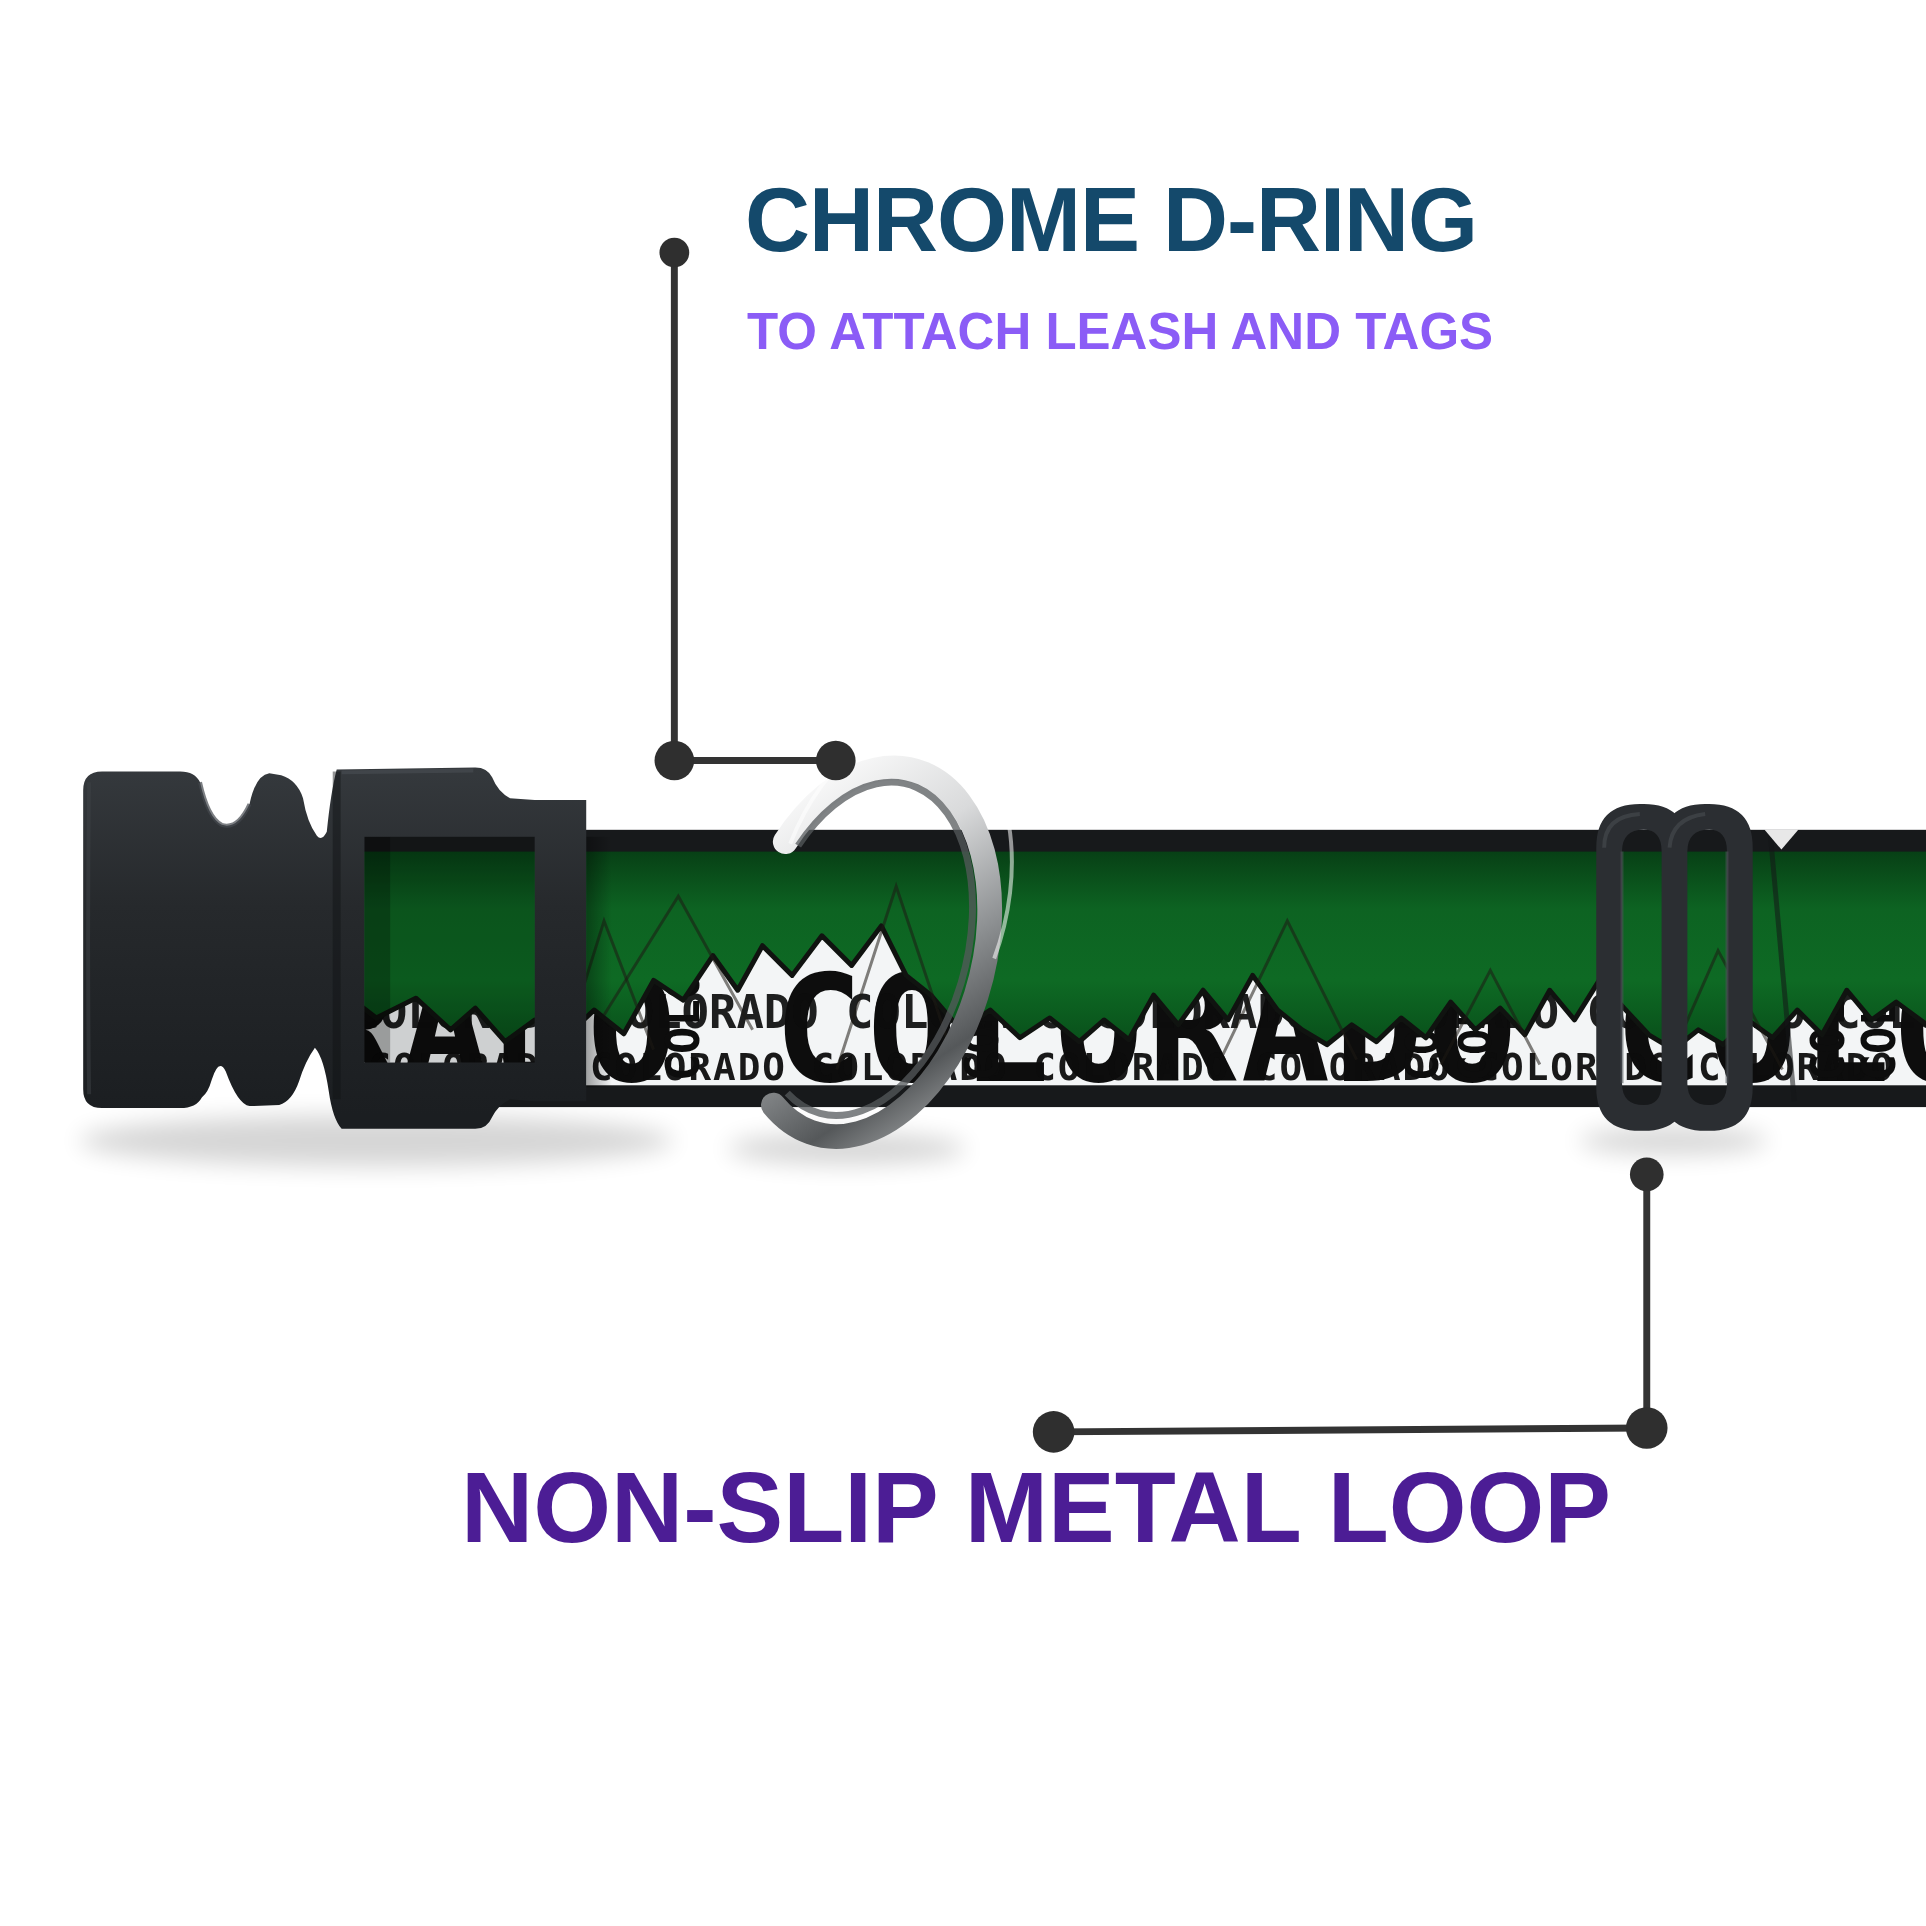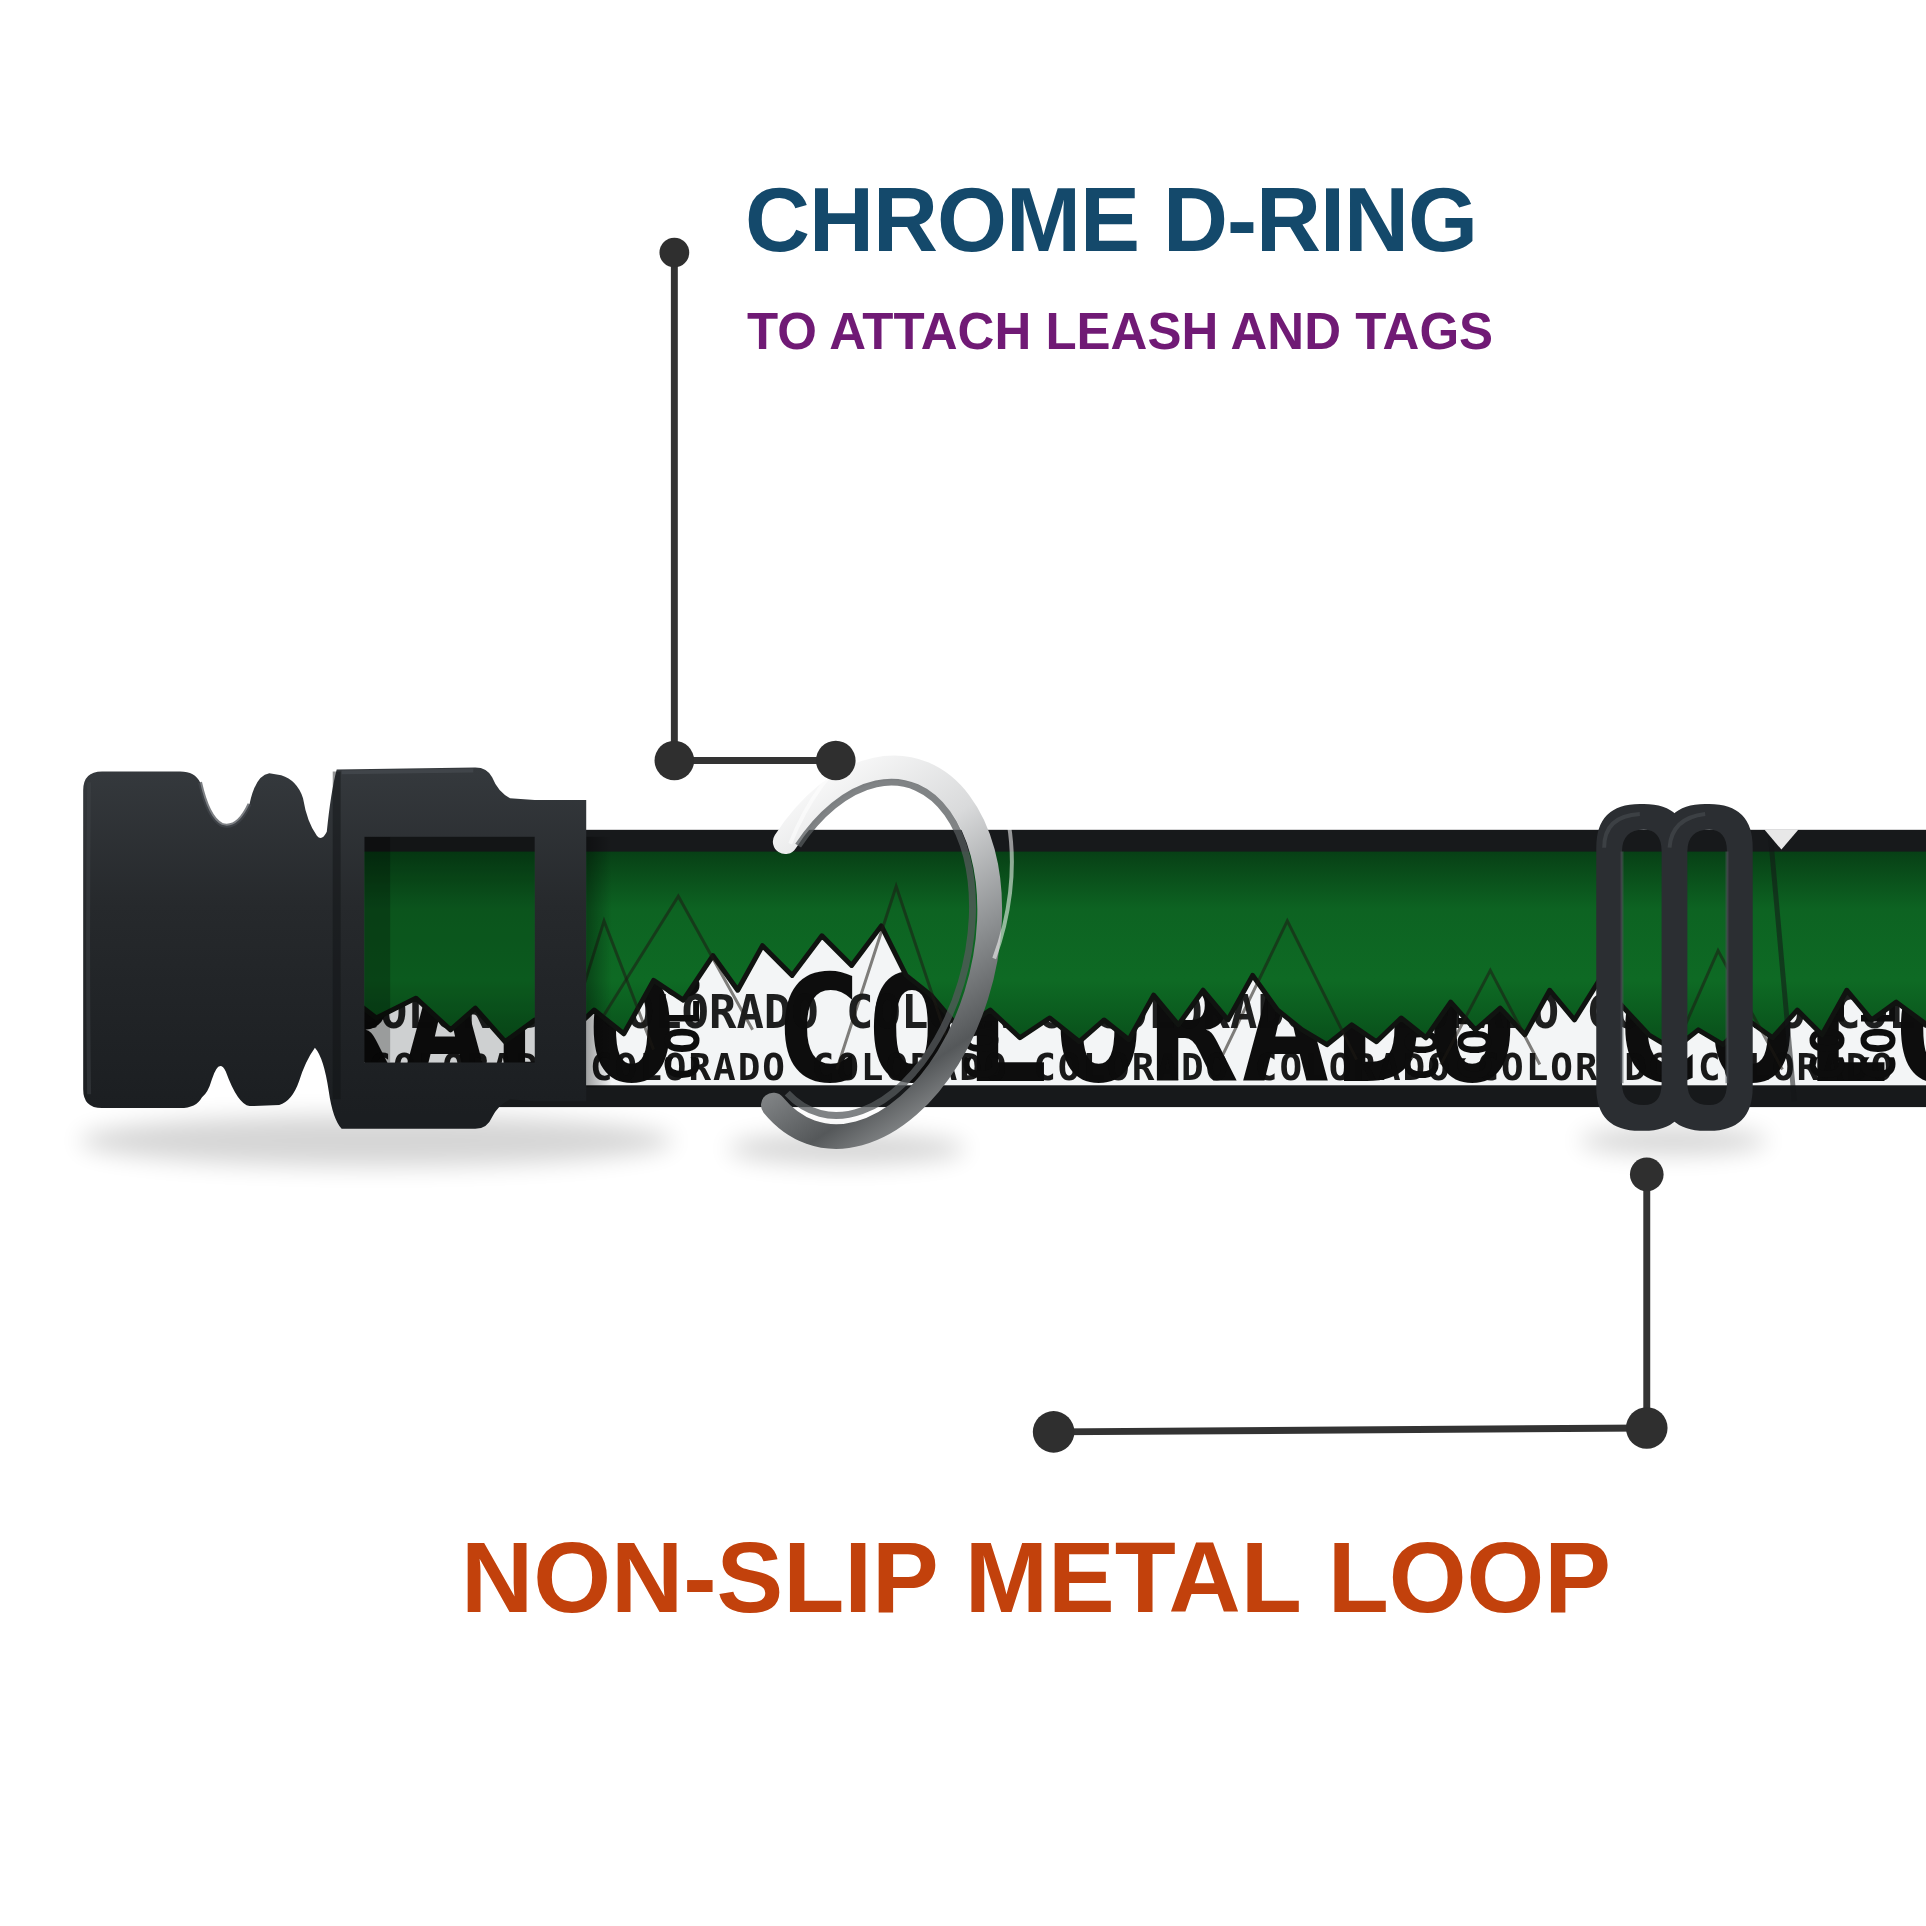--- a/index.html
+++ b/index.html
@@ -2,22 +2,22 @@
 <html><head>
 <meta charset="utf-8">
 <style>
   html,body{margin:0;padding:0;background:#ffffff;}
   #stage{position:relative;width:1927px;height:1927px;background:#ffffff;overflow:hidden;
          font-family:"Liberation Sans", sans-serif;}
   #art{position:absolute;left:0;top:0;width:1927px;height:1927px;}
   .callout-title{position:absolute;font-weight:bold;line-height:1;white-space:nowrap;}
   .callout-sub{position:absolute;font-weight:bold;line-height:1;white-space:nowrap;}
   #title-top{left:745px;top:175px;font-size:90px;letter-spacing:-1px;color:#14496b;text-align:right;}
-  #sub-top{left:747px;top:306px;font-size:51px;color:#701a75;}
-  #title-bottom{left:461px;top:1527px;font-size:100px;letter-spacing:0px;color:#c2410c;}
+  #sub-top{left:747px;top:306px;font-size:51px;color:#8b5cf6;}
+  #title-bottom{left:461px;top:1457px;font-size:100px;letter-spacing:0px;color:#4c1d95;}
   #sub-bottom{left:462px;top:1588px;font-size:48px;letter-spacing:4px;color:#1878ad;}
   .pattern-text{font-family:"DejaVu Sans Mono", monospace;font-weight:bold;fill:#0d0d0d;}
 </style>
 </head>
 <body>
 
 <div id="stage">
 
   <svg id="art" viewBox="0 0 1946 1946" xmlns="http://www.w3.org/2000/svg">
     <defs>

